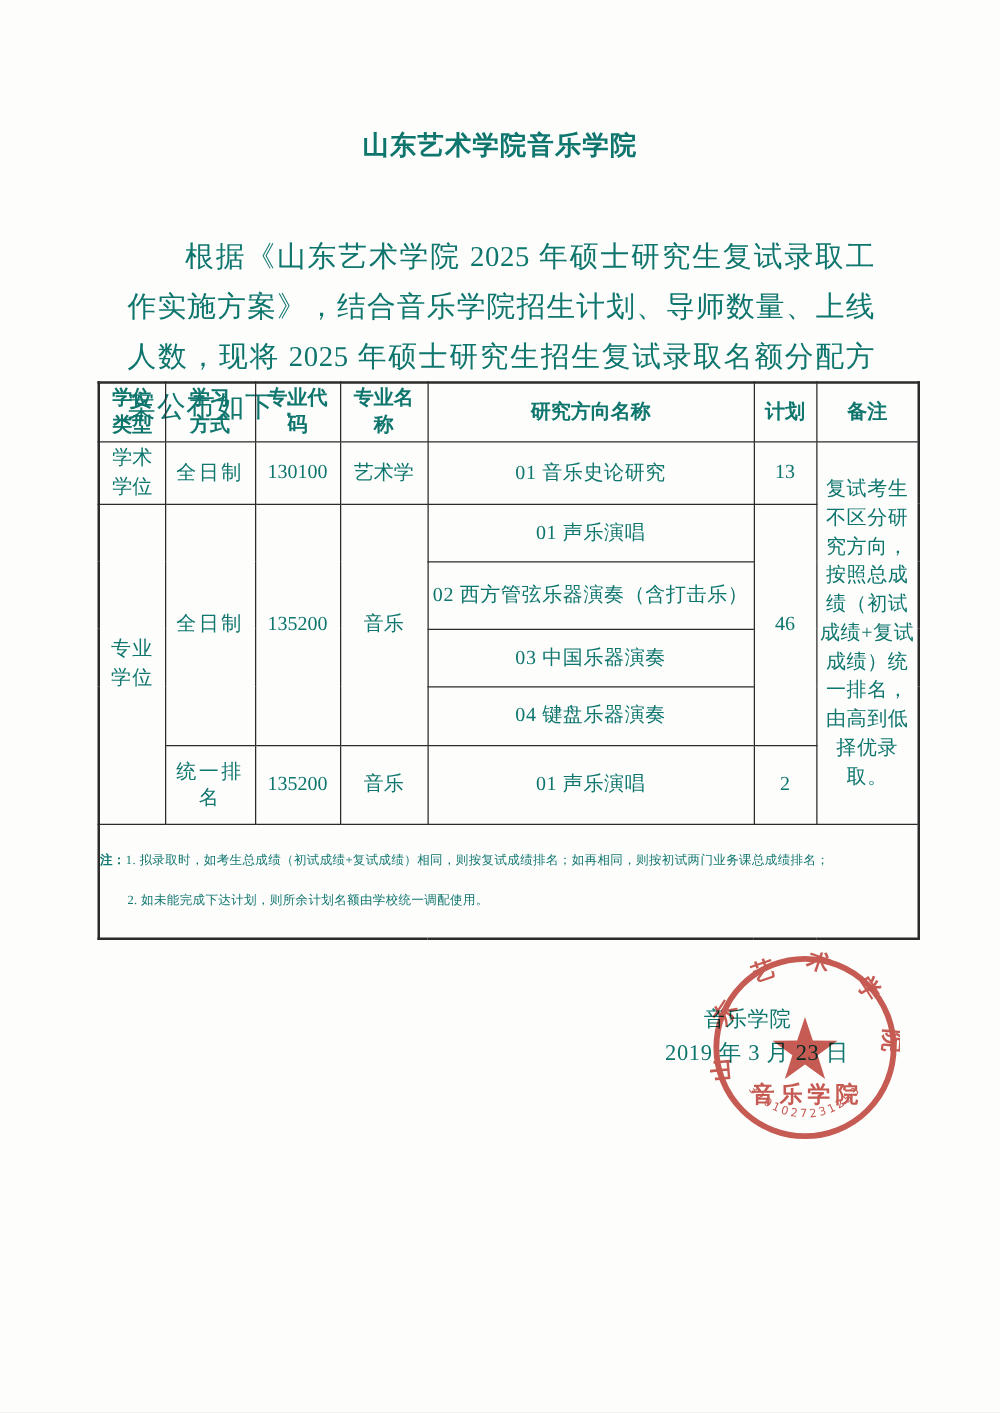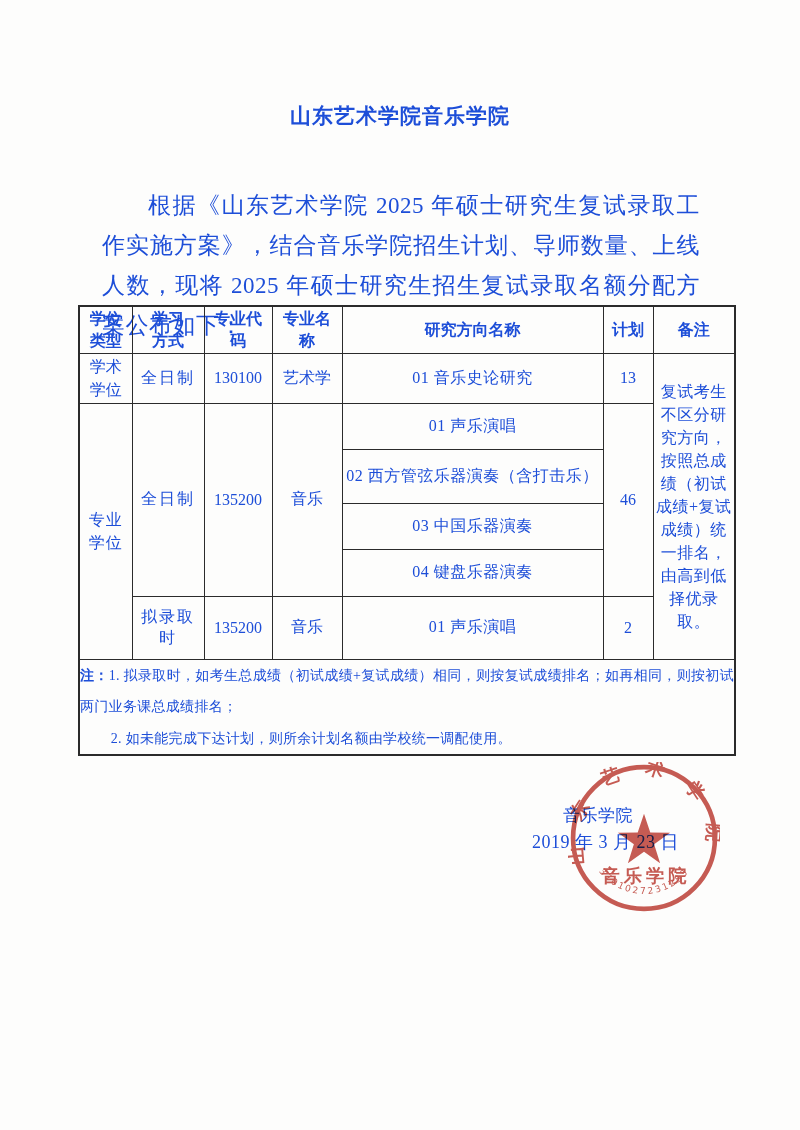--- a/index.html
+++ b/index.html
@@ -2,21 +2,21 @@
 <html style="--seal-red: #c0453c;"><head>
 <meta charset="utf-8">
 <style>
   html,body{margin:0;padding:0;background:#e8e8e8;}
   .page{
     position:relative;
     width:800px;height:1130px;
     margin:0 auto;
     background:#fdfdfc;
     font-family:"Liberation Serif","DejaVu Serif",serif;
-    color:#1d4ed8;
+    color:#0f766e;
     overflow:hidden;
     box-sizing:border-box;
   }
   .title{
     position:absolute;left:0;width:800px;
     text-align:center;font-weight:bold;font-size:21px;letter-spacing:1px;
   }
   .title1{top:102px;}
   .title2{top:143px;}
   .intro{
@@ -54,21 +54,21 @@
   td.plan-top{vertical-align:top;text-align:left;padding:4px 0 0 7px;}
   td.plan-mid{text-align:center;margin-left:48px;}
   td.plan-bottom{vertical-align:bottom;padding-bottom:8px;}
   td.mode{letter-spacing:2px;}
   td.remark{
     text-align:justify;vertical-align:middle;
     padding:8px 8px 8px 9px;
     line-height:23px;font-size:16px;letter-spacing:.5px;
   }
   td.notes-cell{text-align:left;vertical-align:top;padding:7px 8px 6px 11px;}
-  .note{margin:0;font-size:14px;line-height:31.5px;letter-spacing:.3px;text-align:justify;}
+  .note{margin:0;font-size:10px;line-height:31.5px;letter-spacing:.3px;text-align:justify;}
   .note .b{font-weight:bold;}
   .note2{text-indent:2.2em;}
   .sig{position:absolute;z-index:3;}
   .sig-org{
     position:absolute;left:563px;top:804px;
     font-size:17px;letter-spacing:.5px;white-space:nowrap;
   }
   .sig-date{
     position:absolute;left:532px;top:830px;
     font-size:18px;letter-spacing:.5px;white-space:nowrap;
@@ -142,21 +142,21 @@
       <tr class="r3">
         <td class="dir">02 西方管弦乐器演奏（含打击乐）</td>
       </tr>
       <tr class="r4">
         <td class="dir">03 中国乐器演奏</td>
       </tr>
       <tr class="r5">
         <td class="dir">04 键盘乐器演奏</td>
       </tr>
       <tr class="r6">
-        <td class="mode">拟录取时</td>
+        <td class="mode">统一排名</td>
         <td>135200</td>
         <td>音乐</td>
         <td class="dir">01 声乐演唱</td>
         <td class="plan-bottom">2</td>
       </tr>
       <tr class="rnotes">
         <td class="notes-cell" colspan="7">
           <p class="note"><span class="b">注：</span><span>1. 拟录取时，如考生总成绩（初试成绩+复试成绩）相同，则按复试成绩排名；如再相同，则按初试两门业务课总成绩排名；</span></p>
           <p class="note note2">2. 如未能完成下达计划，则所余计划名额由学校统一调配使用。</p>
         </td>

